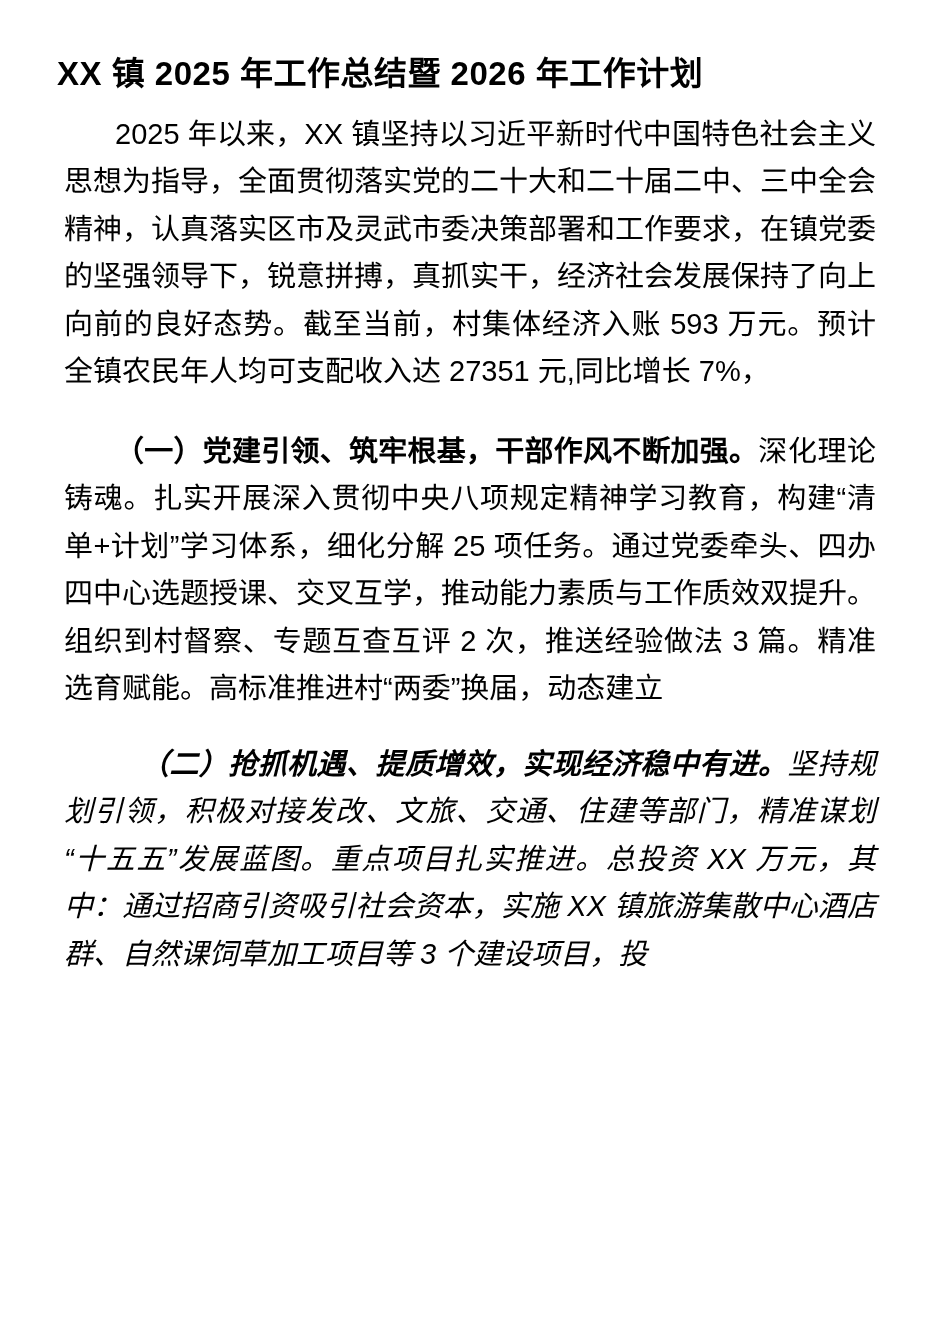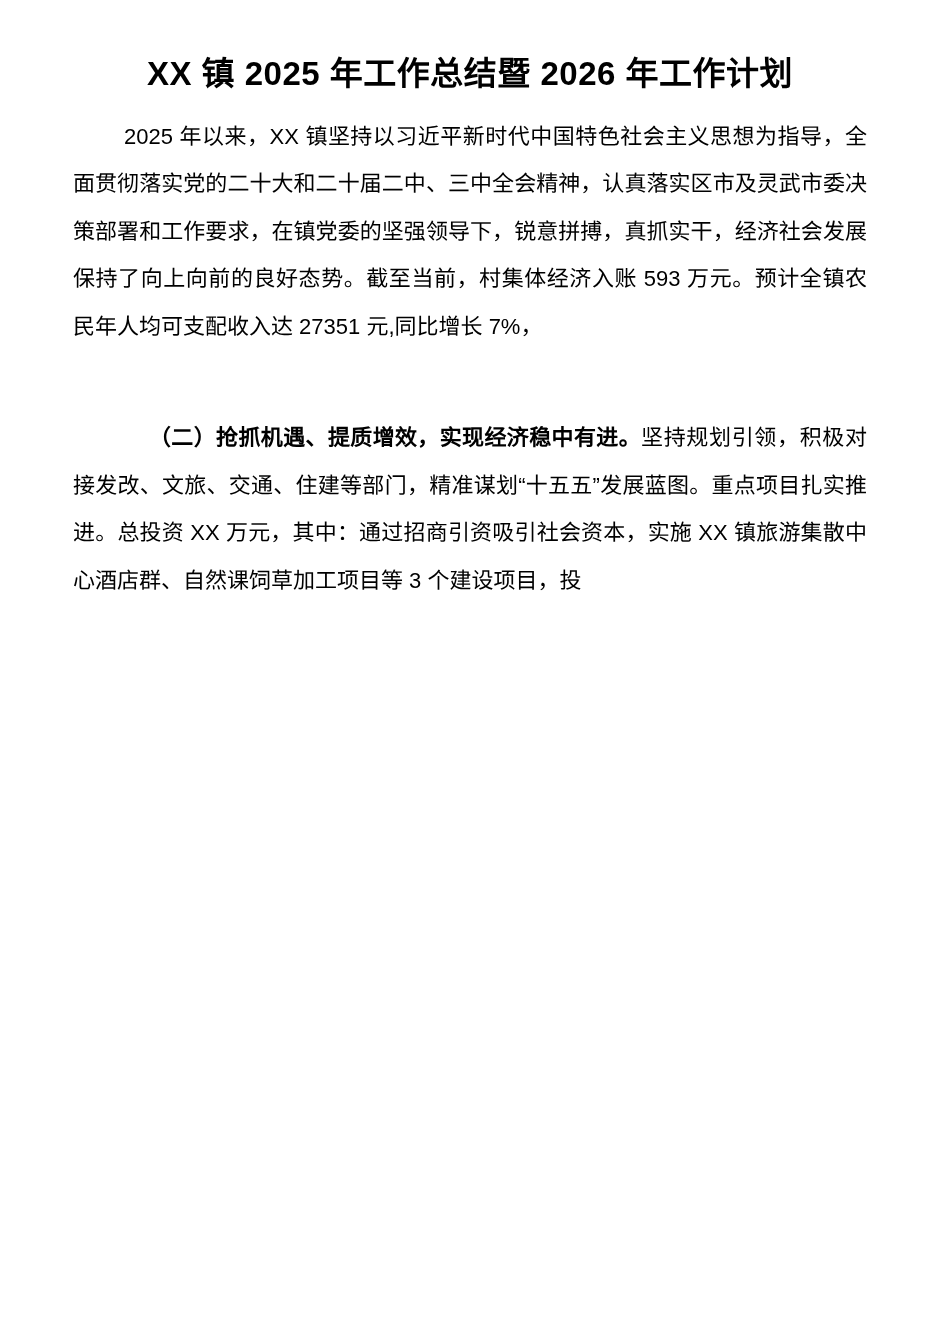--- a/index.html
+++ b/index.html
@@ -26,43 +26,44 @@
     left: 57px;
     top: 52px;
     width: 826px;
   }
 
   .doc-title {
     font-family: "Liberation Sans", "DejaVu Sans", sans-serif;
     font-size: 33px;
     font-weight: 700;
     letter-spacing: 0.5px;
-    text-align: center;
+    text-align: left;
     line-height: 1.35;
     margin: 0 0 14px 0;
     white-space: nowrap;
   }
 
   
   .para {
-    font-size: 22px;
+    font-size: 29px;
     line-height: 47.5px;
     text-align: justify;
     text-justify: inter-ideograph;
-    margin: 16px;
+    margin: 7px;
     letter-spacing: 0px;
     word-break: break-all;
   }
 
   .para.indent {
     text-indent: 51px;
   }
 
   .para.indent-wide {
     text-indent: 76px;
+    font-style: italic;
   }
 
   .para + .para {
     margin-top: 0;
   }
 
   .spacer-sm { height: 9px; }
   .spacer-md { height: 14px; }
 
   .bold-lead {
@@ -78,20 +79,21 @@
 
     <h1 class="doc-title"><span>XX 镇 2025 年工作总结暨 2026 年工作计划</span></h1>
 
     <p class="para indent">2025 年以来，XX 镇坚持以习近平新时代中国特色社会主义思想为指导，全面贯彻落实党的二十大和二十届二中、三中全会精神，认真落实区市及灵武市委决策部署和工作要求，在镇党委的坚强领导下，锐意拼搏，真抓实干，经济社会发展保持了向上向前的良好态势。截至当前，村集体经济入账 593 万元。预计全镇农民年人均可支配收入达 27351 元,同比增长 7%，</p>
 
     <div class="spacer-sm"></div>
 
 
     <div class="spacer-sm"></div>
 
+    <p class="para indent"><span class="bold-lead">（一）党建引领、筑牢根基，干部作风不断加强。</span><span>深化理论铸魂。扎实开展深入贯彻中央八项规定精神学习教育，构建“清单+计划”学习体系，细化分解 25 项任务。通过党委牵头、四办四中心选题授课、交叉互学，推动能力素质与工作质效双提升。组织到村督察、专题互查互评 2 次，推送经验做法 3 篇。精准选育赋能。高标准推进村“两委”换届，动态建立</span></p>
 
 
 
     <div class="spacer-md"></div>
 
     <p class="para indent-wide"><span class="bold-lead">（二）抢抓机遇、提质增效，实现经济稳中有进。</span><span>坚持规划引领，积极对接发改、文旅、交通、住建等部门，精准谋划“十五五”发展蓝图。重点项目扎实推进。总投资 XX 万元，其中：通过招商引资吸引社会资本，实施 XX 镇旅游集散中心酒店群、自然课饲草加工项目等 3 个建设项目，投</span></p>
 
   </div>
 </div>
 

